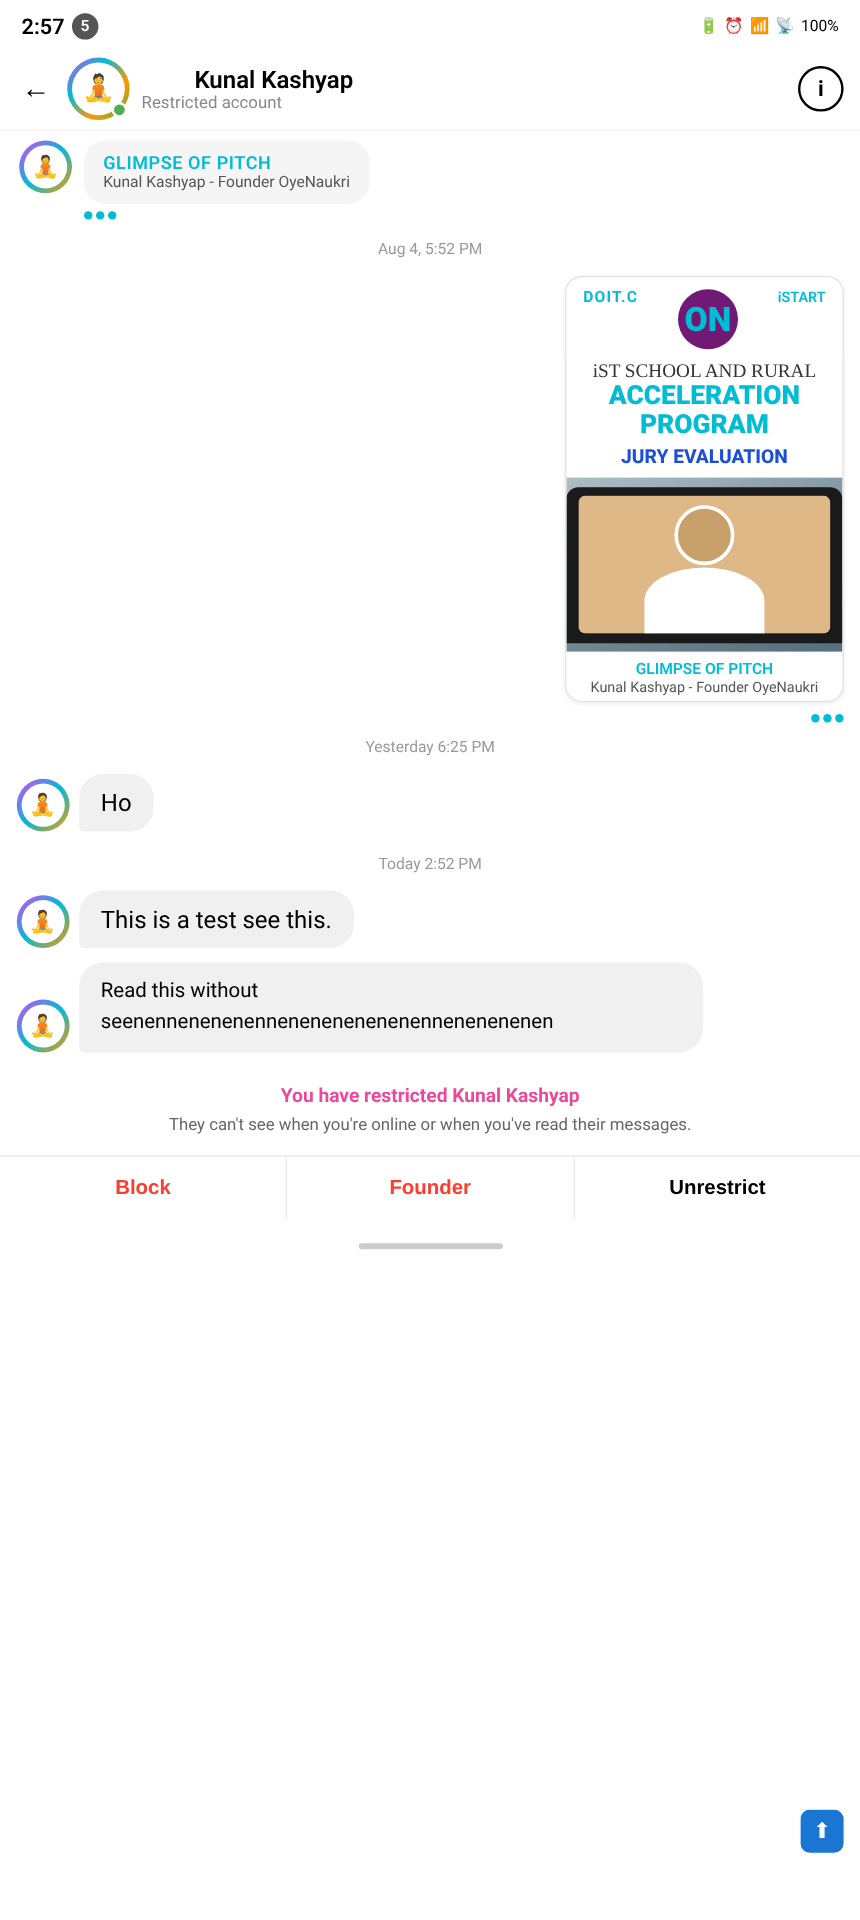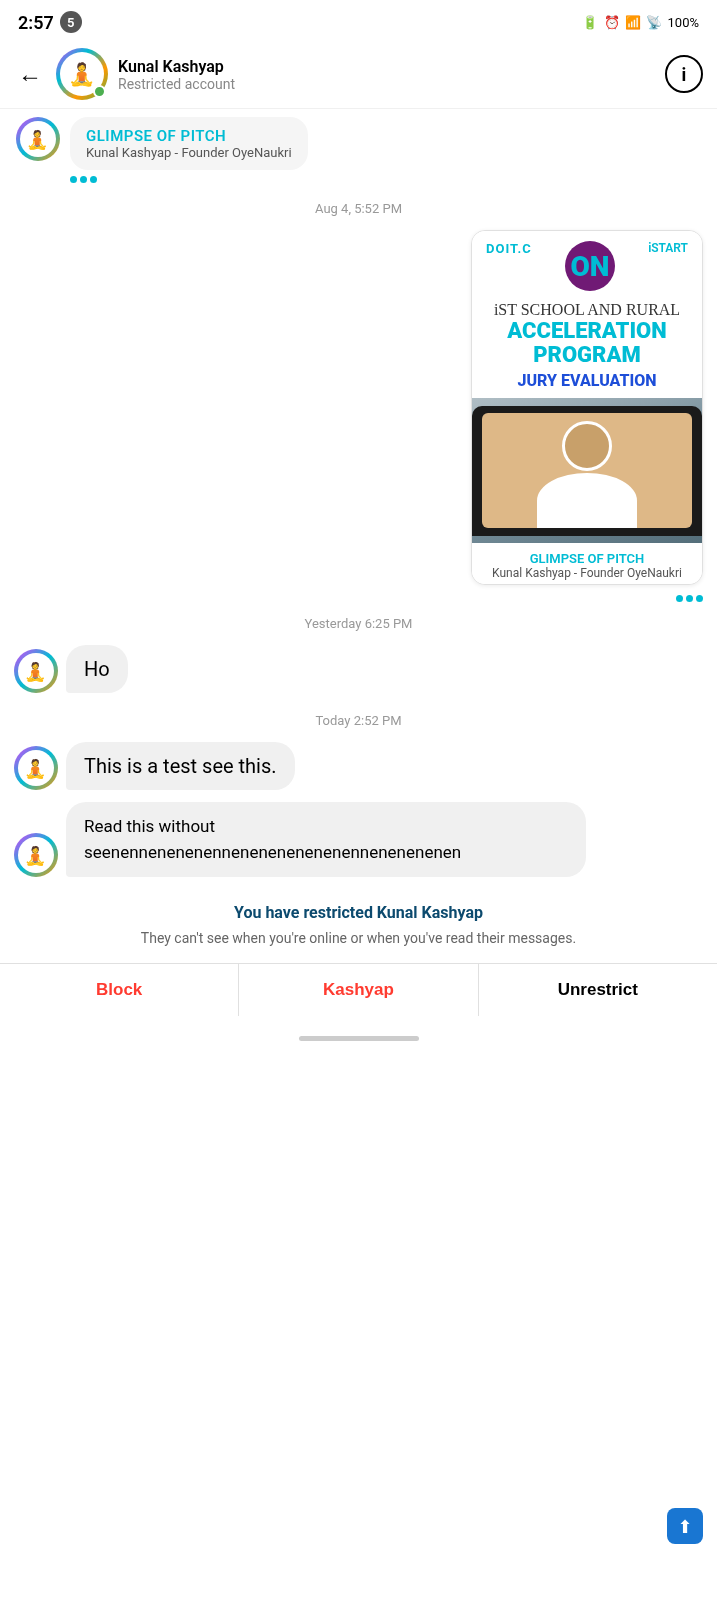--- a/index.html
+++ b/index.html
@@ -82,23 +82,24 @@
       bottom: 2px; right: 2px;
       width: 13px; height: 13px;
       background: #4caf50;
       border-radius: 50%;
       border: 2px solid #fff;
     }
     .header-info {
       flex: 1;
     }
     .header-name {
-      font-size: 16px;
+      font-size: 20px;
       font-weight: 600;
       color: #000;
+      margin-left: 44px;
     }
     .header-sub {
       font-size: 14px;
       color: #888;
     }
     .info-btn {
       width: 38px; height: 38px;
       border-radius: 50%;
       border: 2px solid #000;
       display: flex; align-items: center; justify-content: center;
@@ -308,21 +309,21 @@
 
     
     .restricted-notice {
       background: #fff;
       padding: 20px 24px 14px 24px;
       text-align: center;
     }
     .restricted-title {
       font-size: 16px;
       font-weight: 700;
-      color: #0c4a6e;
+      color: #ec4899;
       margin-bottom: 6px;
     }
     .restricted-desc {
       font-size: 14px;
       color: #666;
       line-height: 1.5;
     }
 
     
     .action-buttons {
@@ -489,21 +490,21 @@
     <div class="bubble-long">Read this without seenennenenenennenenenenenenennenenenenen</div>
   </div>
 
   <div class="restricted-notice">
     <div class="restricted-title">You have restricted Kunal Kashyap</div>
     <div class="restricted-desc">They can't see when you're online or when you've read their messages.</div>
   </div>
 
   <div class="action-buttons">
     <button class="action-btn btn-block">Block</button>
-    <button class="action-btn btn-delete">Kashyap</button>
+    <button class="action-btn btn-delete">Founder</button>
     <button class="action-btn btn-unrestrict">Unrestrict</button>
   </div>
 
 </div>
 
 <div class="bottom-bar">
   <div class="home-indicator"></div>
 </div>
 
 <div class="float-icon">

